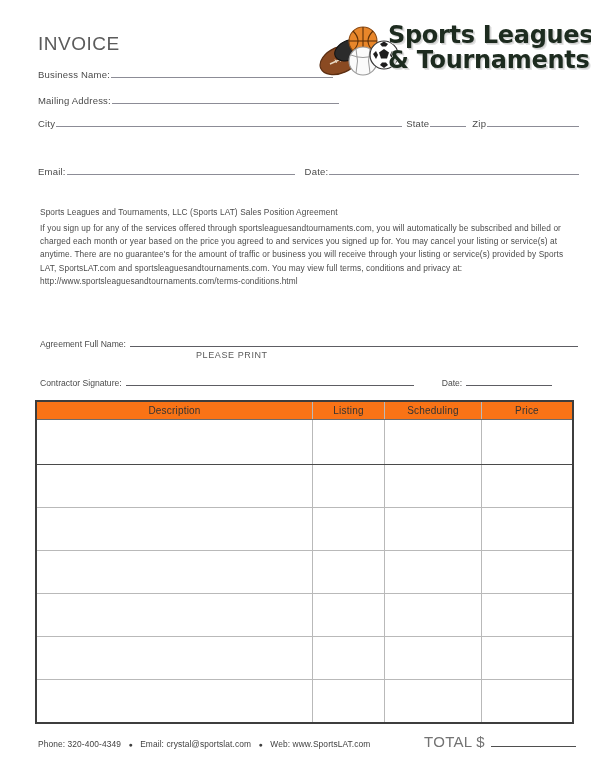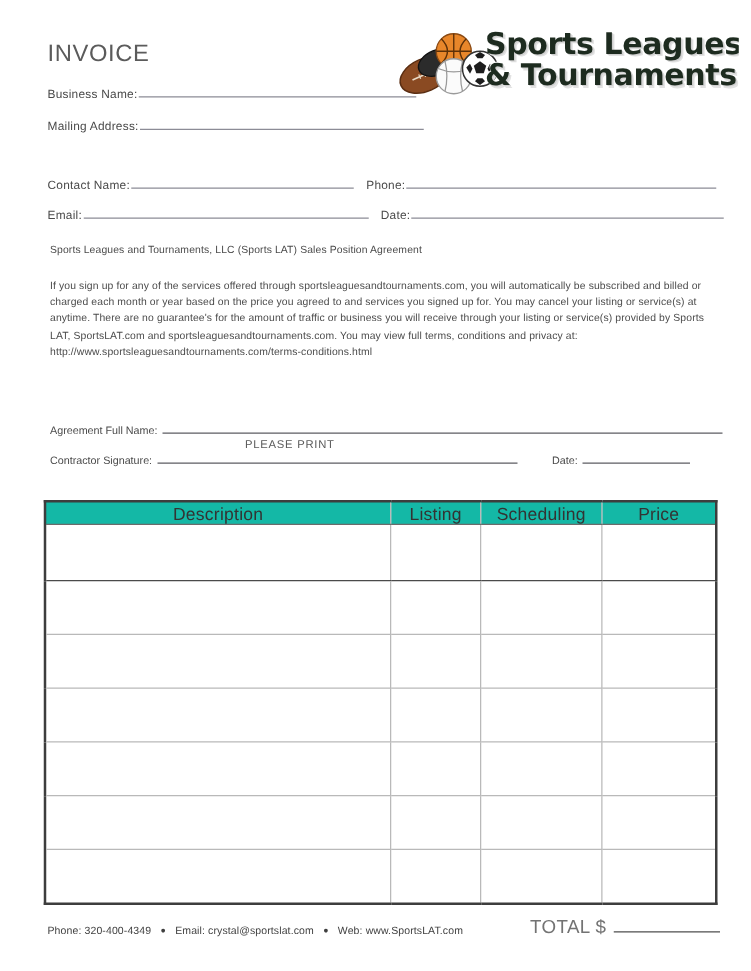--- a/index.html
+++ b/index.html
@@ -96,21 +96,21 @@
     width: 530px;
     font-size: 8.3px;
     line-height: 13.2px;
     color: #4b4b4b;
     letter-spacing: 0.1px;
     text-align: left;
   }
   .agreement-heading {
     position: absolute;
     left: 40px;
-    top: 194px;
+    top: 207px;
     font-size: 8.3px;
     color: #4b4b4b;
     letter-spacing: 0.1px;
     text-align: center;
   }
 
   
   .sig-row {
     position: absolute;
     left: 40px;
@@ -144,22 +144,22 @@
     border-collapse: collapse;
     table-layout: fixed;
   }
   .items-table th,
   .items-table td {
     border: 1px solid #b9b9b9;
     padding: 0;
     margin: 0;
   }
   .items-table thead th {
-    background: #14b8a6;
-    font-size: 14px;
+    background: #f97316;
+    font-size: 10px;
     font-weight: normal;
     color: #333333;
     height: 17px;
     letter-spacing: 0.2px;
     border-top: 2px solid #3d3d3d;
     border-bottom: 1px solid #6b6b6b;
   }
   .items-table thead th.first-col { border-left: 2px solid #3d3d3d; }
   .items-table thead th.last-col  { border-right: 2px solid #3d3d3d; }
 
@@ -271,45 +271,47 @@
   <div class="field-row" style="top:68px;">
     <span class="field-label">Business Name:</span>
     <span class="rule" style="width:222px;"></span>
   </div>
 
   <div class="field-row" style="top:94px;">
     <span class="field-label">Mailing Address:</span>
     <span class="rule" style="width:227px;"></span>
   </div>
 
-
-  <div class="field-row" style="top:141px;">
-    <span class="field-label">Contact Name:</span>
-    <span class="rule" style="width:178px;"></span>
-    <span class="field-label" style="margin-left:10px;">Phone:</span>
-    <span class="rule" style="width:248px;"></span>
-  </div>
+  <div class="field-row" style="top:117px;">
+    <span class="field-label">City</span>
+    <span class="rule" style="width:346px;"></span>
+    <span class="field-label" style="margin-left:4px;">State</span>
+    <span class="rule" style="width:36px;"></span>
+    <span class="field-label" style="margin-left:6px;">Zip</span>
+    <span class="rule" style="width:92px;"></span>
+  </div>
+
 
   <div class="field-row" style="top:165px;">
     <span class="field-label">Email:</span>
     <span class="rule" style="width:228px;"></span>
     <span class="field-label" style="margin-left:10px;">Date:</span>
     <span class="rule" style="width:250px;"></span>
   </div>
 
   <div class="agreement-heading">Sports Leagues and Tournaments, LLC (Sports LAT) Sales Position Agreement</div>
   <div class="body-block" style="top:222px;">If you sign up for any of the services offered through sportsleaguesandtournaments.com, you will automatically be subscribed and billed or charged each month or year based on the price you agreed to and services you signed up for.  You may cancel your listing or service(s) at anytime. There are no guarantee's for the amount of traffic or business you will receive through your listing or service(s) provided by Sports LAT, SportsLAT.com and sportsleaguesandtournaments.com.  You may view full terms, conditions and privacy at: http://www.sportsleaguesandtournaments.com/terms-conditions.html</div>
 
   <div class="sig-row" style="top:338px;">
     <span>Agreement Full Name:</span>
     <span class="sig-rule" style="width:448px;"></span>
   </div>
   <div class="please-print">PLEASE PRINT</div>
 
-  <div class="sig-row" style="top:362px;text-align:center;">
+  <div class="sig-row" style="top:377px;text-align:center;">
     <span>Contractor Signature:</span>
     <span class="sig-rule" style="width:288px;"></span>
     <span style="margin-left:28px;">Date:</span>
     <span class="sig-rule" style="width:86px;"></span>
   </div>
 
   <table class="items-table">
     <thead>
       <tr>
         <th class="col-desc first-col">Description</th>

